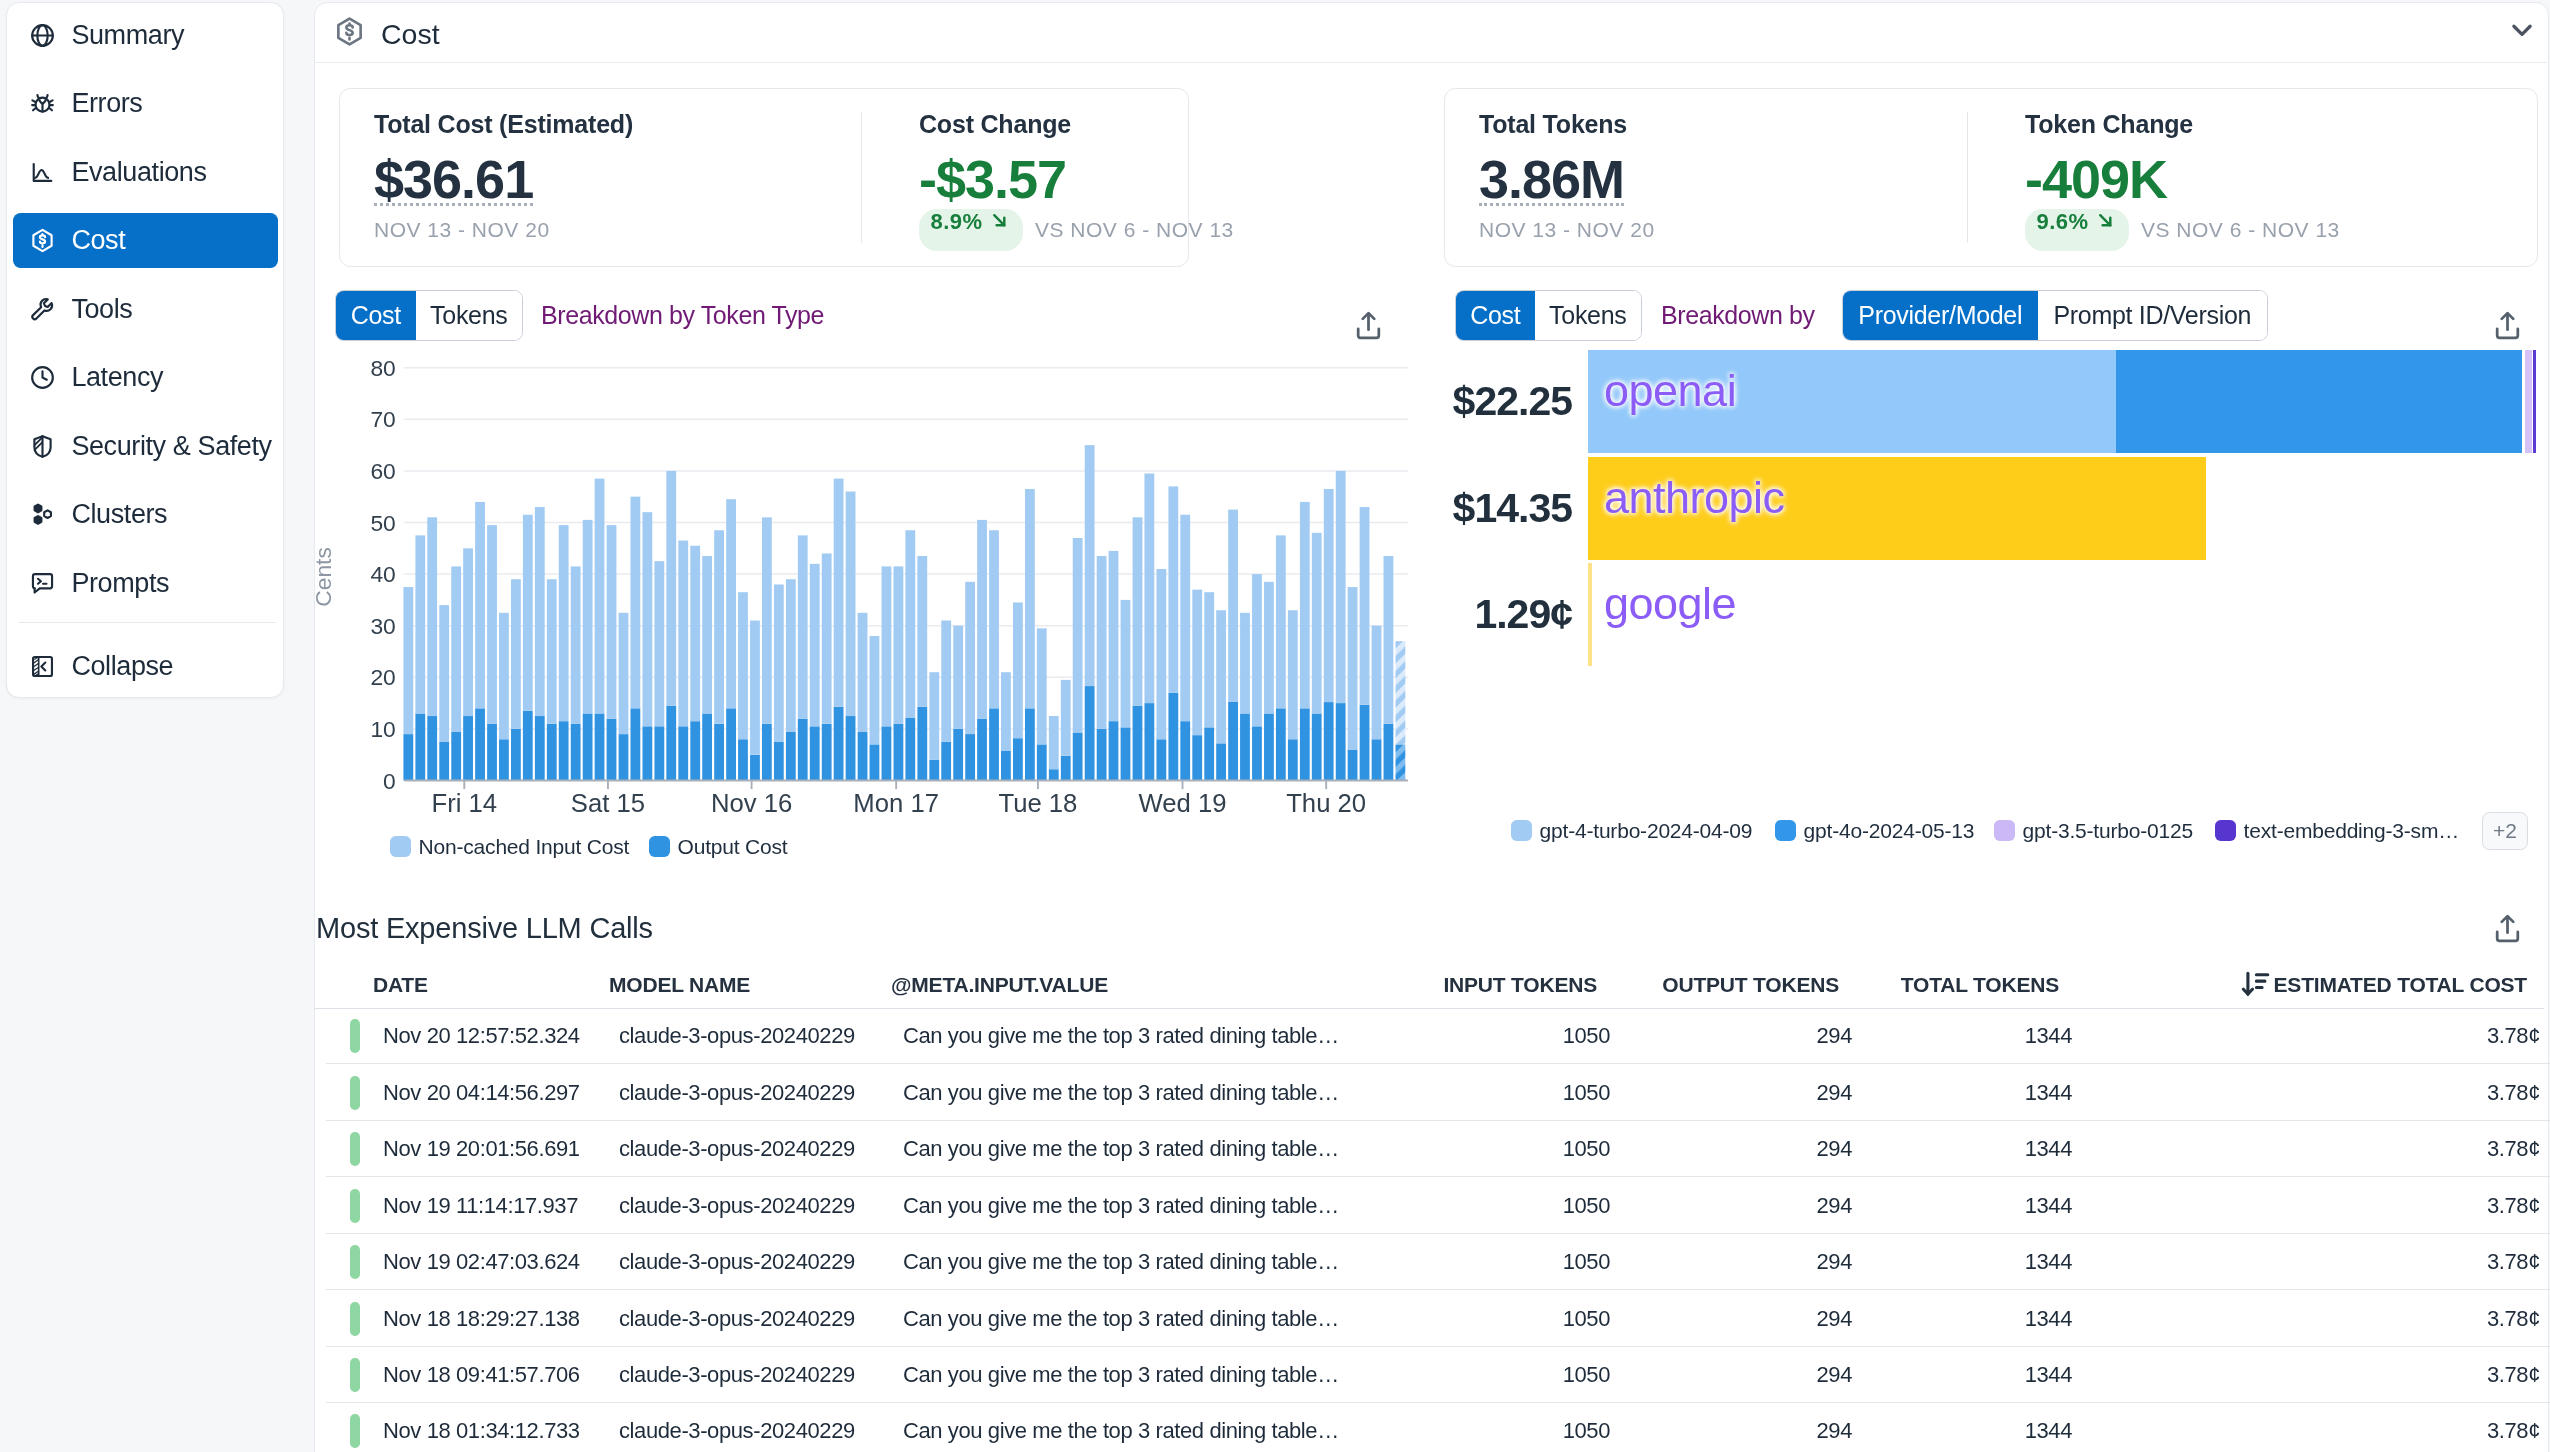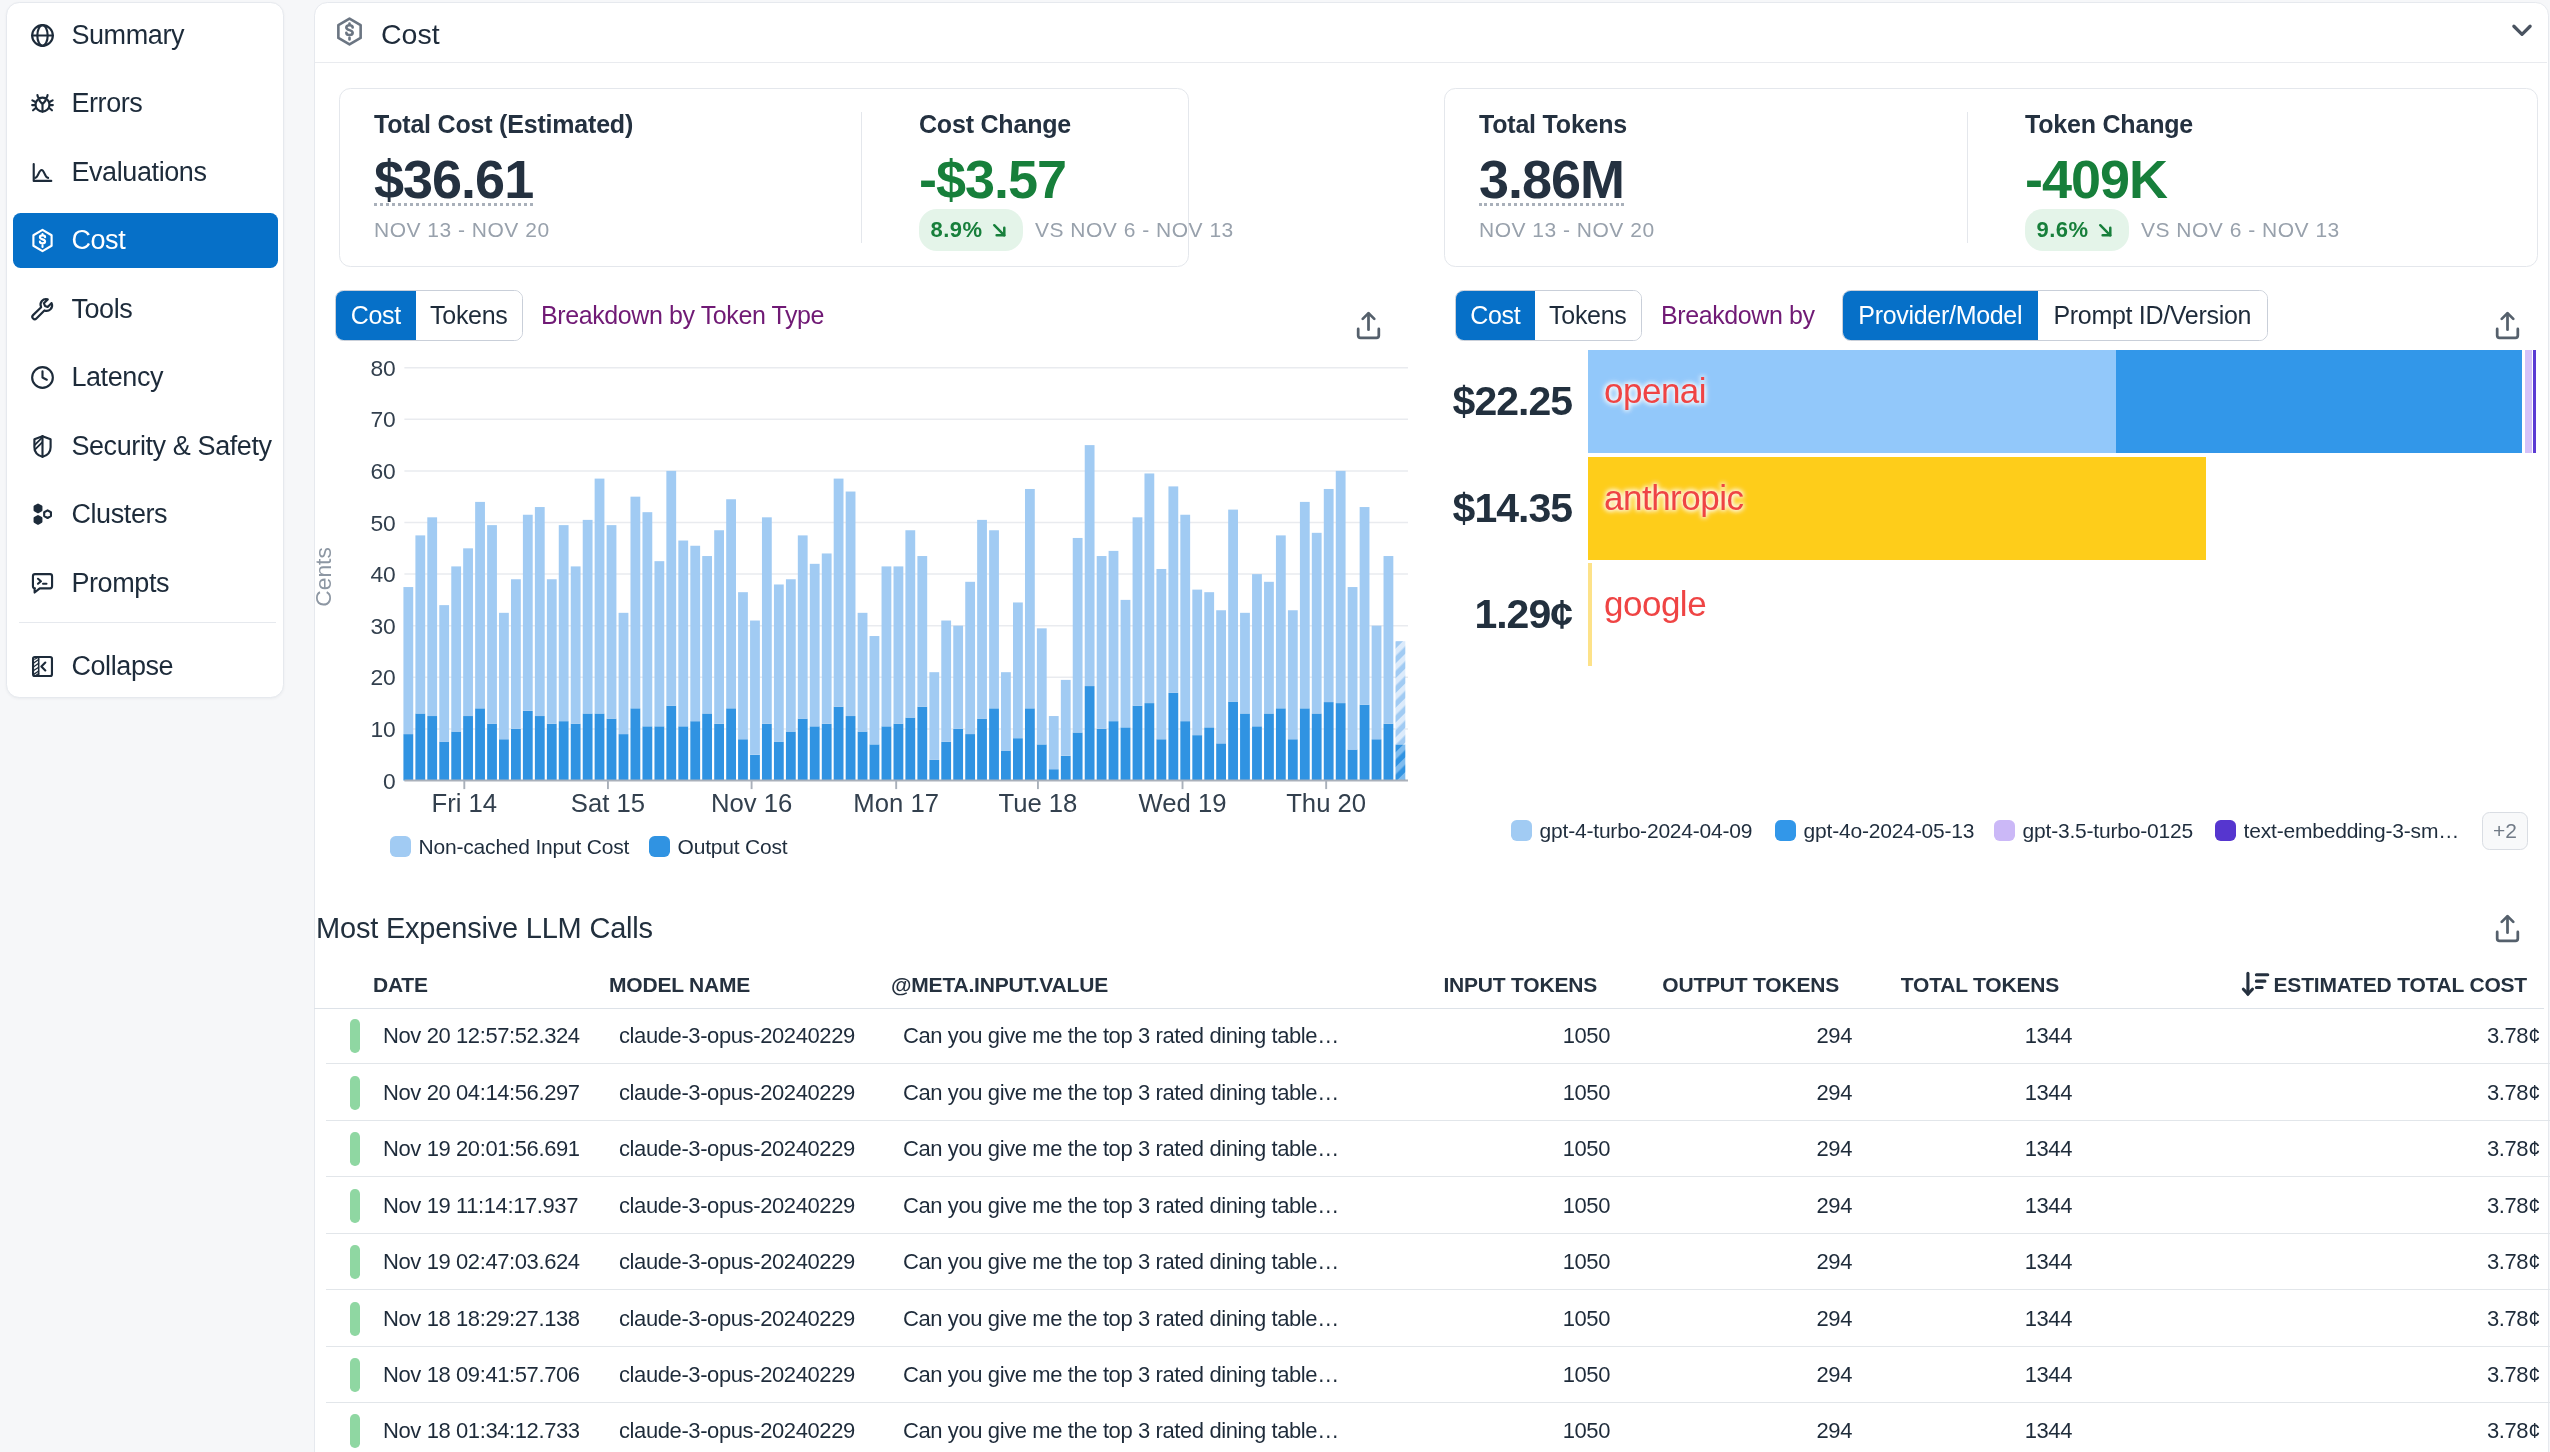--- a/index.html
+++ b/index.html
@@ -25,28 +25,28 @@
 .ctitle { position:absolute; top:301px; font-size:25px; letter-spacing:-0.4px; color:#701a75; }
 .exic { position:absolute; width:33px; height:33px; }
 
 
 .scard { position:absolute; top:88px; height:179px; background:#fff; border:1.4px solid #e4e7ec; border-radius:11.4px; }
 .stitle { position:absolute; top:21px; font-size:25px; font-weight:700; letter-spacing:-0.2px; color:#243140; }
 .sval { position:absolute; top:69px; font-size:54px; line-height:42px; font-weight:700; letter-spacing:-1px; color:#243140; }
 .sval.dot { border-bottom:3.3px dotted #a9b0ba; padding-bottom:2.9px; }
 .sval.green { color:#177f3b; }
 .ssub { position:absolute; top:120px; height:42px; font-size:21px; color:#98a1ac; letter-spacing:0.5px; white-space:nowrap; display:flex; align-items:center; }
-.pill { display:inline-flex; align-items:center; background:#e4f4e9; border-radius:18px; height:42px; padding:0 11.4px; margin-right:12.4px; }
+.pill { display:inline-flex; align-items:flex-start; background:#e4f4e9; border-radius:18px; height:42px; padding:0 11.4px; margin-right:12.4px; }
 .pill b { color:#177f3b; font-size:22px; font-weight:700; }
 .pill svg { width:23px; height:23px; margin-left:5.7px; }
 
 
 .hbar { position:absolute; }
 .hlab { position:absolute; width:190px; text-align:right; font-size:41px; font-weight:700; letter-spacing:-1px; color:#22303e; height:103px; display:flex; align-items:center; justify-content:flex-end; }
-.hname { position:absolute; font-size:35px; letter-spacing:-0.5px; color:#ef4444; height:81px; display:flex; align-items:center; text-shadow:0 0 4.8px #fff,0 0 4.8px #fff,0 0 7.6px rgba(255,255,255,.95); }
+.hname { position:absolute; font-size:45px; letter-spacing:-0.5px; color:#8b5cf6; height:81px; display:flex; align-items:center; text-shadow:0 0 4.8px #fff,0 0 4.8px #fff,0 0 7.6px rgba(255,255,255,.95); }
 
 
 .leg { position:absolute; display:flex; align-items:center; font-size:21px; letter-spacing:-0.2px; color:#1f2d3d; height:23px; }
 .lsq { width:21px; height:21px; border-radius:5.7px; margin-right:7.6px; flex:none; }
 .chip2 { position:absolute; left:2482px; top:812px; width:46px; height:38px; border:1.4px solid #d9dde3; background:#f8f9fa; border-radius:7.6px; color:#707a86; font-size:21px; display:flex; align-items:center; justify-content:center; }
 
 
 .thead { position:absolute; top:973px; font-size:21px; font-weight:700; color:#25313f; letter-spacing:-0.2px; white-space:nowrap; }
 .trow { position:absolute; left:326px; width:2230px; border-bottom:1.4px solid #e2e6ea; font-size:22px; letter-spacing:-0.4px; color:#1e2b3a; }
 .trow .c { position:absolute; top:50%; transform:translateY(-50%); white-space:nowrap; }

